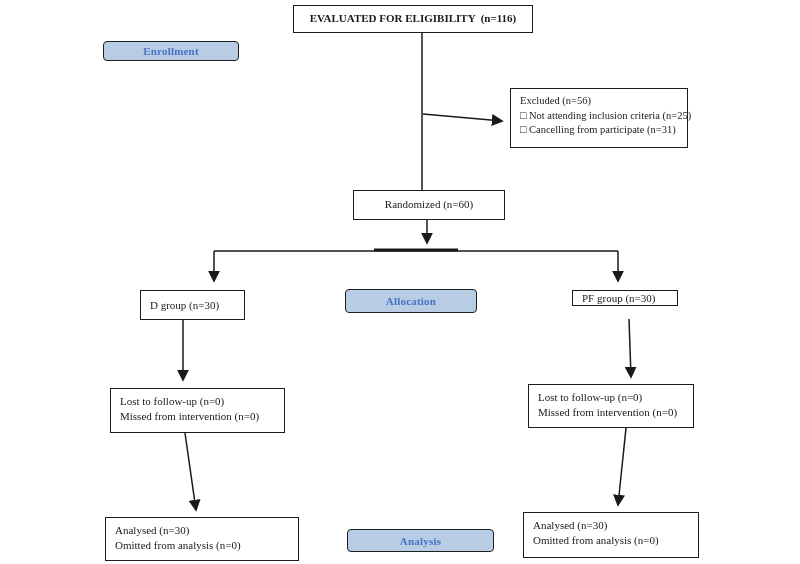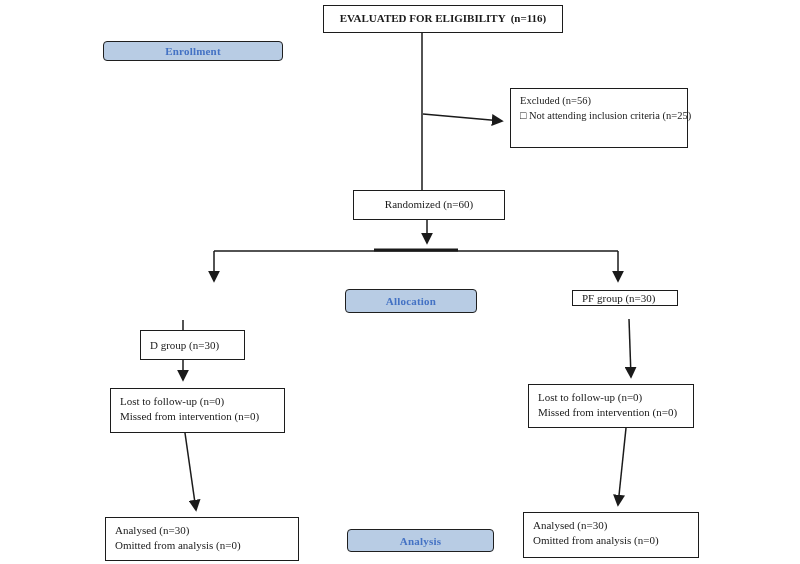--- a/index.html
+++ b/index.html
@@ -34,21 +34,21 @@
     border:1.6px solid #1f1f1f;
     border-radius:4px;
     box-sizing:border-box;
     display:flex;align-items:center;justify-content:center;
     font-weight:bold;
     font-size:11px;
     color:#4472c4;
     letter-spacing:0.2px;
   }
   .bold{font-weight:bold;}
-  .pre{white-space:pre-wrap;margin-left:30px;}
+  .pre{white-space:pre-wrap;}
   svg.connectors{position:absolute;left:0;top:0;pointer-events:none;}
 </style>
 </head>
 <body>
 
 <div id="stage">
 
   <svg class="connectors" width="800" height="564" viewBox="0 0 800 564">
     <defs>
       <marker id="arrow" viewBox="0 0 10 10" refX="8.5" refY="5" markerWidth="8" markerHeight="8" orient="auto-start-reverse">
@@ -74,30 +74,31 @@
 
     <line x1="629" y1="319" x2="631" y2="377" stroke="#1a1a1a" stroke-width="1.5" marker-end="url(#arrow)"></line>
 
     <line x1="185" y1="433" x2="196" y2="510" stroke="#1a1a1a" stroke-width="1.5" marker-end="url(#arrow)"></line>
 
     <line x1="626" y1="428" x2="618" y2="505" stroke="#1a1a1a" stroke-width="1.5" marker-end="url(#arrow)"></line>
   </svg>
 
   <div class="box center bold pre" style="left:293px;top:5px;width:240px;height:28px;">EVALUATED FOR ELIGIBILITY  (n=116)</div>
 
-  <div class="badge" style="left:103px;top:41px;width:180px;height:20px;">Enrollment</div>
+  <div class="badge" style="left:103px;top:41px;width:136px;height:20px;">Enrollment</div>
 
   <div class="box lines" style="left:510px;top:88px;width:178px;height:60px;font-size:10.5px;">
     <div class="ln">Excluded (n=56)</div>
     <div class="ln">□ Not attending inclusion criteria (n=25)</div>
+    <div class="ln">□ Cancelling from participate (n=31)</div>
   </div>
 
   <div class="box center" style="left:353px;top:190px;width:152px;height:30px;">Randomized (n=60)</div>
 
-  <div class="box lines" style="left:140px;top:290px;width:105px;height:30px;justify-content:center;margin-top:40px;">
+  <div class="box lines" style="left:140px;top:290px;width:105px;height:30px;justify-content:center;">
     <div class="ln">D group (n=30)</div>
   </div>
 
   <div class="badge" style="left:345px;top:289px;width:132px;height:24px;">Allocation</div>
 
   <div class="box lines" style="left:572px;top:290px;width:106px;height:16px;justify-content:center;">
     <div class="ln">PF group (n=30)</div>
   </div>
 
   <div class="box lines" style="left:110px;top:388px;width:175px;height:45px;">

